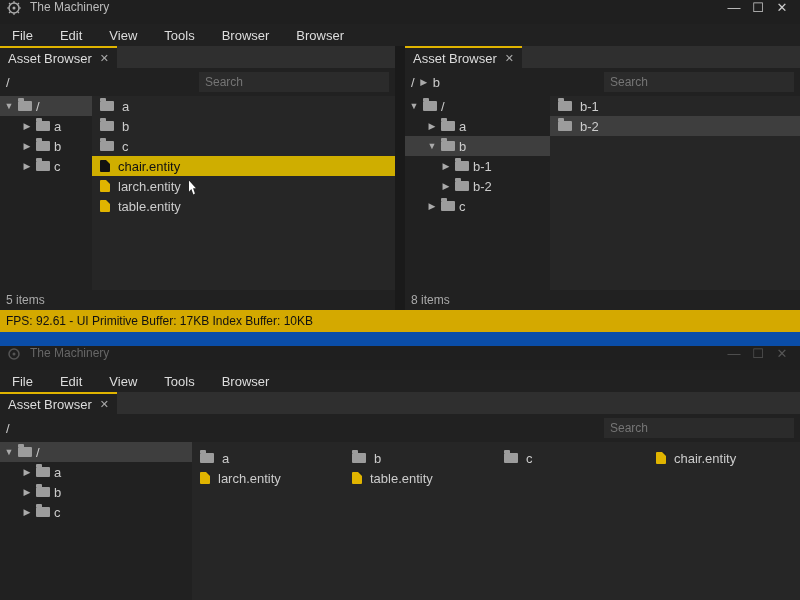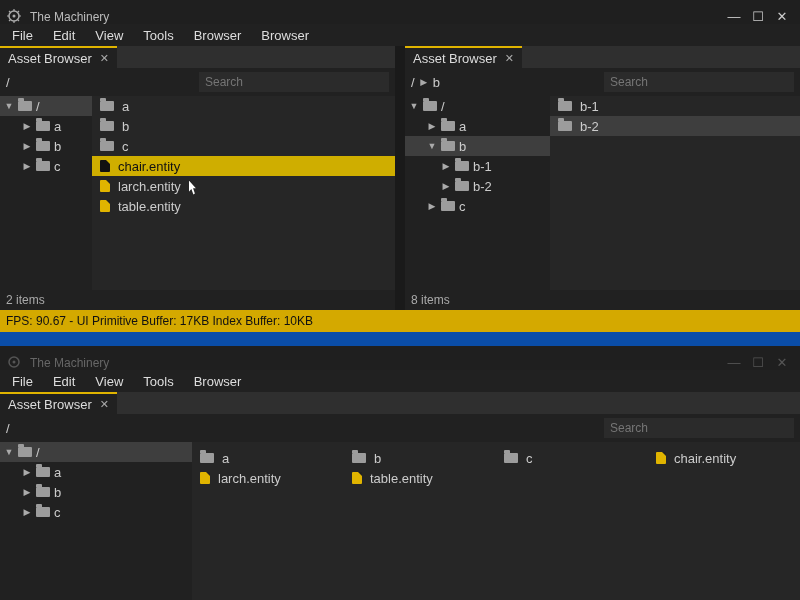--- a/index.html
+++ b/index.html
@@ -2,28 +2,28 @@
 <html><head>
 <meta charset="utf-8">
 <style>
   * { margin: 0; padding: 0; box-sizing: border-box; font-family: "Segoe UI", sans-serif; user-select: none; }
   body { background: #1f1f1f; color: #ccc; font-size: 13px; width: 800px; height: 600px; overflow: hidden; }
 
   .win { display: flex; flex-direction: column; }
   .win1 { height: 332px; background: #212121; }
   .win2 { height: 268px; background: #212121;}
 
-  .titlebar { height: 24px; background: #1f1f1f; display: flex; align-items: flex-end; padding: 0 6px; color: #bbb; font-size: 12px; }
+  .titlebar { height: 24px; background: #1f1f1f; display: flex; align-items: flex-start; padding: 0 6px; color: #bbb; font-size: 12px; }
   .titlebar .logo { width: 16px; height: 16px; margin-right: 8px; display:flex; align-items:center; justify-content:center;}
   .titlebar .spacer { flex: 1; }
   .titlebar .winbtn { width: 24px; text-align: center; color: #ccc; font-size: 13px; }
   .titlebar.inactive { color: #666; }
   .titlebar.inactive .winbtn { color: #555; }
 
-  .menubar { height: 22px; background: #212121; display: flex; align-items: center; padding: 0 4px; gap: 4px; text-align: center; }
+  .menubar { height: 22px; background: #212121; display: flex; align-items: center; padding: 0 4px; gap: 11px; text-align: center; }
   .menubar .menuitem { padding: 2px 8px; color: #ddd; font-size: 13px; }
 
   .tabstrip { height: 22px; background: #2f2f2f; display: flex; align-items: flex-end; text-align: center; }
   .tab { height: 22px; background: #212121; border-top: 2px solid #e0b400; padding: 0 8px; display: flex; align-items: center; gap: 8px; color: #ddd; font-size: 13px; }
   .tab .close { color: #aaa; font-size: 11px; }
 
   .panes { flex: 1; display: flex; gap: 10px; background: #1a1a1a; }
   .pane { background: #212121; display: flex; flex-direction: column; }
   .pane-left { flex: 1; }
   .pane-right { flex: 1; }
@@ -169,21 +169,21 @@
               <span class="file-icon"></span>
               <span class="cursor">larch.entity</span>
             </div>
           <div class="contentrow">
               <span class="file-icon"></span>
               <span>table.entity</span>
             </div>
         </div>
       </div>
       <div class="status">
-          <span>2 items</span>
+          <span>5 items</span>
         </div>
     </div>
 
     <div class="pane pane-right">
       <div class="tabstrip">
         <div class="tab">
           <span>Asset Browser</span>
           <span class="close">✕</span>
         </div>
       </div>
@@ -243,21 +243,21 @@
         </div>
       </div>
       <div class="status">
           <span>8 items</span>
         </div>
     </div>
 
   </div>
 
   <div class="perfbar">
-    <span>FPS: 90.67 - UI Primitive Buffer: 17KB Index Buffer: 10KB</span>
+    <span>FPS: 92.61 - UI Primitive Buffer: 17KB Index Buffer: 10KB</span>
   </div>
 </div>
 
 <div class="gap-taskbar"></div>
 
 <div class="win win2">
   <div class="titlebar inactive">
     <span class="logo">
       <svg viewBox="0 0 16 16">
           <circle cx="8" cy="8" r="5" fill="none" stroke="#555" stroke-width="1.5"></circle>

